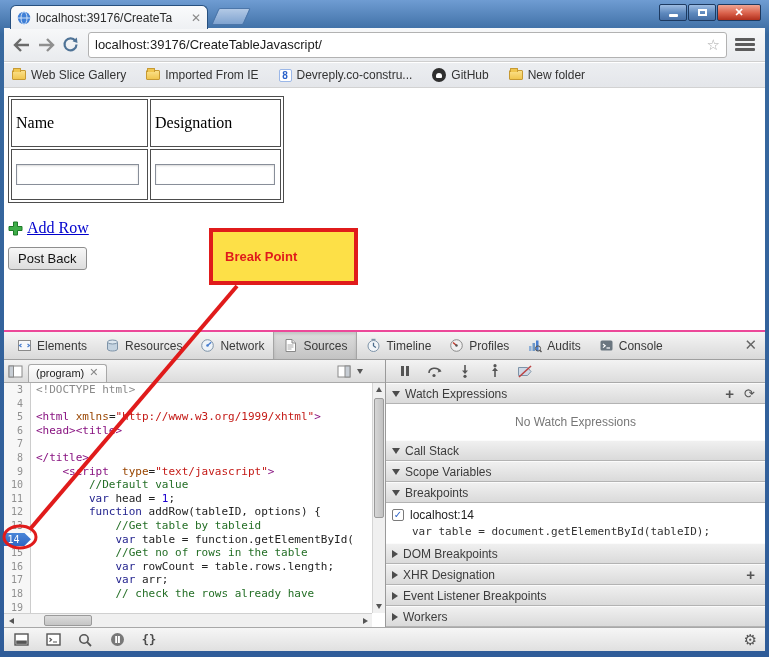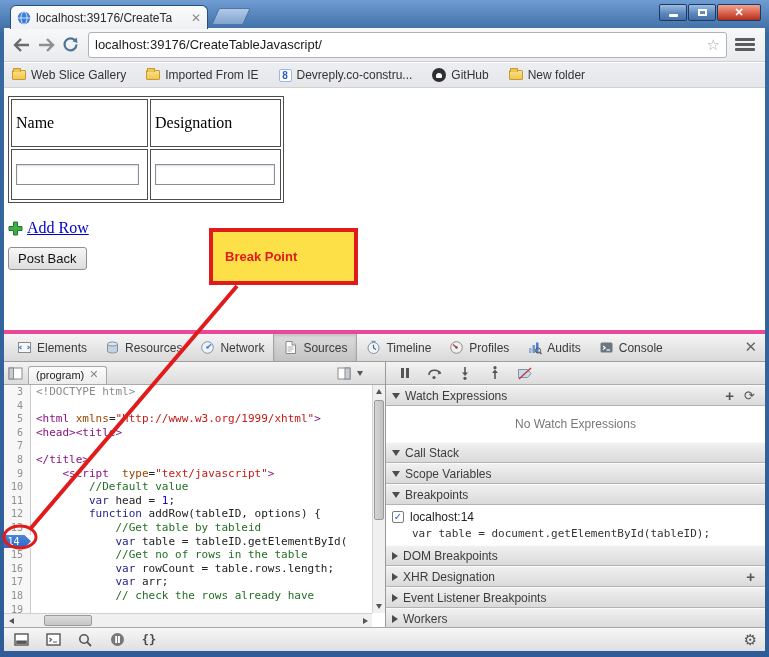--- a/index.html
+++ b/index.html
@@ -55,21 +55,21 @@
   .cell-desig{width:131px;}
   .data-table input{width:123px;height:21px;border:1px solid #888e99;box-shadow:inset 0 1px 2px rgba(0,0,0,.15);font-size:13px;padding:0 3px;}
   .cell-desig input{width:120px;}
   .addrow{display:flex;align-items:center;gap:4px;margin:16px 0 0 4px;}
   .addrow a{color:var(--link-blue);font-size:16px;text-decoration:underline;}
   .legacy-btn{margin:10px 0 0 4px;font-family:"Liberation Sans",sans-serif;font-size:13px;color:#111;background:linear-gradient(#f7f7f7,#dddddd);border:1px solid #8e8e8e;border-radius:3px;padding:3px 9px;}
   .ann-box{position:absolute;left:205px;top:140px;width:149px;height:57px;border:4px solid var(--annotation-red);background:#fde047;display:flex;align-items:center;padding-left:12px;}
   .ann-box span{color:var(--annotation-red);font-family:"Liberation Sans",sans-serif;font-weight:bold;font-size:13px;}
 
   
-  .devtools{position:absolute;left:0;right:0;top:302px;height:321px;border-top:4px solid #ec4899;background:#fff;font-size:12px;color:#333;}
+  .devtools{position:absolute;left:0;right:0;top:302px;height:321px;border-top:2px solid #ec4899;background:#fff;font-size:12px;color:#333;}
   .dt-tabbar{position:absolute;left:0;right:0;top:0;height:28px;background:linear-gradient(#f5f5f5,#d9d9d9);border-bottom:1px solid #9f9f9f;display:flex;align-items:stretch;padding-left:4px;}
   .dt-tab{display:flex;align-items:center;gap:5px;padding:0 9px;color:#3a3a3a;}
   .dt-tab.active{background:linear-gradient(#dedede,#c3c3c3);border-left:1px solid #a5a5a5;border-right:1px solid #a5a5a5;box-shadow:inset 0 2px 3px rgba(0,0,0,.12);}
   .dt-close{position:absolute;right:8px;top:5px;color:#666;font-size:15px;line-height:1;}
   .dt-main{position:absolute;left:0;right:0;top:28px;bottom:24px;}
   .dt-left{position:absolute;left:0;top:0;bottom:0;width:381px;}
   .dt-right{position:absolute;left:381px;right:0;top:0;bottom:0;border-left:1px solid #9a9a9a;background:#fff;}
 
   .ed-header{position:absolute;left:0;right:0;top:0;height:23px;background:linear-gradient(#f3f3f3,#dcdcdc);border-bottom:1px solid #aaa;display:flex;align-items:center;padding:0 4px;}
   .file-tab{display:flex;align-items:center;gap:5px;background:linear-gradient(#fdfdfd,#ececec);border:1px solid #a8a8a8;border-bottom:none;border-radius:3px 3px 0 0;padding:2px 7px 3px;font-size:11px;margin:3px 0 0 5px;color:#222;}
@@ -335,21 +335,21 @@
                 <div class="code-line"><span class="gutter">4</span><span class="code-text"></span></div>
                 <div class="code-line"><span class="gutter">5</span><span class="code-text"><span class="tok-tag">&lt;html</span><span class="tok-plain"> </span><span class="tok-attr">xmlns</span><span class="tok-plain">=</span><span class="tok-str">"http://www.w3.org/1999/xhtml"</span><span class="tok-tag">&gt;</span></span></div>
                 <div class="code-line"><span class="gutter">6</span><span class="code-text"><span class="tok-tag">&lt;head&gt;&lt;title&gt;</span></span></div>
                 <div class="code-line"><span class="gutter">7</span><span class="code-text"></span></div>
                 <div class="code-line"><span class="gutter">8</span><span class="code-text"><span class="tok-tag">&lt;/title&gt;</span></span></div>
                 <div class="code-line"><span class="gutter">9</span><span class="code-text"><span class="tok-plain">    </span><span class="tok-tag">&lt;script</span><span class="tok-plain">  </span><span class="tok-attr">type</span><span class="tok-plain">=</span><span class="tok-str">"text/javascript"</span><span class="tok-tag">&gt;</span></span></div>
                 <div class="code-line"><span class="gutter">10</span><span class="code-text"><span class="tok-plain">        </span><span class="tok-comment">//Default value</span></span></div>
                 <div class="code-line"><span class="gutter">11</span><span class="code-text"><span class="tok-plain">        </span><span class="tok-kw">var</span><span class="tok-plain"> head = </span><span class="tok-num">1</span><span class="tok-plain">;</span></span></div>
                 <div class="code-line"><span class="gutter">12</span><span class="code-text"><span class="tok-plain">        </span><span class="tok-kw">function</span><span class="tok-plain"> addRow(tableID, options) {</span></span></div>
                 <div class="code-line"><span class="gutter">13</span><span class="code-text"><span class="tok-plain">            </span><span class="tok-comment">//Get table by tableid</span></span></div>
-                <div class="code-line"><span class="gutter bp">14</span><span class="code-text"><span class="tok-plain">            </span><span class="tok-kw">var</span><span class="tok-plain"> table = tableID.getElementById(</span></span></div>
+                <div class="code-line"><span class="gutter bp">14</span><span class="code-text"><span class="tok-plain">            </span><span class="tok-kw">var</span><span class="tok-plain"> table = function.getElementById(</span></span></div>
                 <div class="code-line"><span class="gutter">15</span><span class="code-text"><span class="tok-plain">            </span><span class="tok-comment">//Get no of rows in the table</span></span></div>
                 <div class="code-line"><span class="gutter">16</span><span class="code-text"><span class="tok-plain">            </span><span class="tok-kw">var</span><span class="tok-plain"> rowCount = table.rows.length;</span></span></div>
                 <div class="code-line"><span class="gutter">17</span><span class="code-text"><span class="tok-plain">            </span><span class="tok-kw">var</span><span class="tok-plain"> arr;</span></span></div>
                 <div class="code-line"><span class="gutter">18</span><span class="code-text"><span class="tok-plain">            </span><span class="tok-comment">// check the rows already have</span></span></div>
                 <div class="code-line"><span class="gutter">19</span><span class="code-text"></span></div>
               </div>
           </div>
 
           <div class="vscroll">
             <div class="sb-btn up">

